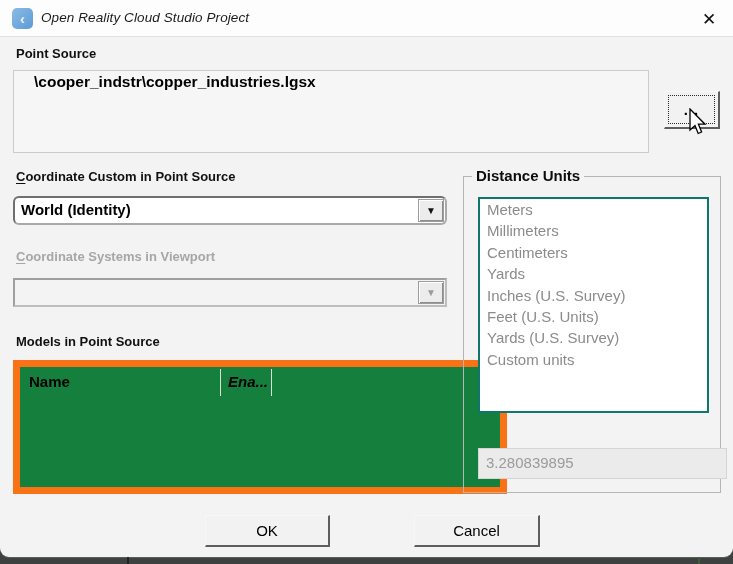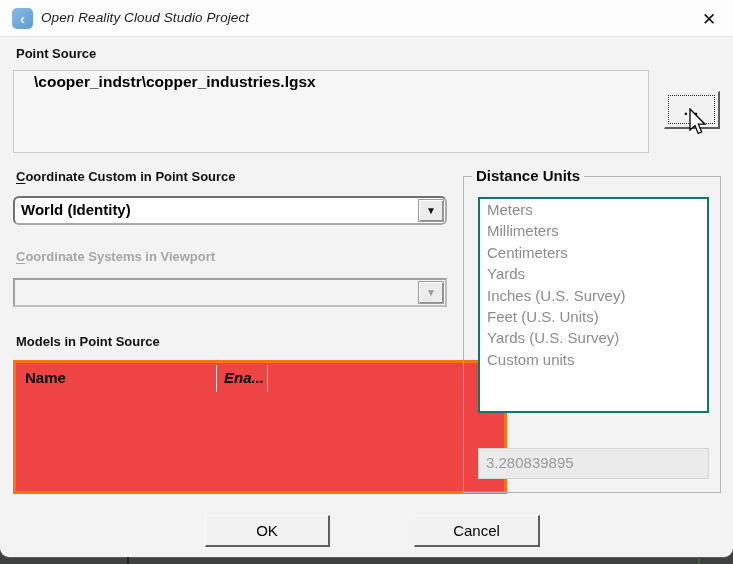--- a/index.html
+++ b/index.html
@@ -83,21 +83,21 @@
     background:#ececec;
     border:1px solid #9c9c9c;
     box-shadow:inset 1px 1px 0 #ffffff, inset -1px -1px 0 #8d8d8d;
     display:flex; align-items:center; justify-content:center;
   }
   .arrow-glyph { font-size:10px; color:#111; line-height:1; }
   .combo.disabled .arrow-glyph { color:#9b9b9b; }
   
   .models-list {
     position:absolute; left:13px; top:360px; width:494px; height:134px;
-    background:#ef4444; border:3px solid #f97316;
+    background:#15803d; border:7px solid #f97316;
   }
   .models-header { position:relative; height:31px; }
   .col-name {
     position:absolute; left:9px; top:6px; font-size:15px; font-weight:bold; color:#000;
   }
   .col-ena {
     position:absolute; left:208px; top:6px; font-size:15px; font-weight:bold; color:#000;font-style:italic;
   }
   .col-sep { position:absolute; top:2px; width:1px; height:27px; background:#dcdcdc; }
   
@@ -115,21 +115,21 @@
   }
   .unit-row {
     height:21.4px; line-height:21.4px; padding-left:7px;
     font-size:15px; color:#8b8b8b; white-space:nowrap;
   }
   .unit-row.selected { background:#0c7bd6; color:#6f6a58; }
   .upm-label {
     position:absolute; left:16px; top:248px; font-size:15px; font-weight:bold; color:#0a0a0a;
   }
   .upm-value {
-    position:absolute; left:14px; top:271px; width:231px; height:31px;
+    position:absolute; left:14px; top:271px; width:249px; height:31px;
     background:#ebebeb; border:1px solid #d5d5d5;
     font-size:15px; color:#9b9b9b; padding:5px 0 0 7px;
   }
   
   .ok-btn { position:absolute; left:205px; top:515px; width:125px; height:32px; }
   .cancel-btn { position:absolute; left:414px; top:515px; width:126px; height:32px; }
   
   .strip-tick { position:absolute; bottom:0; width:2px; height:7px; }
 </style>
 </head>

